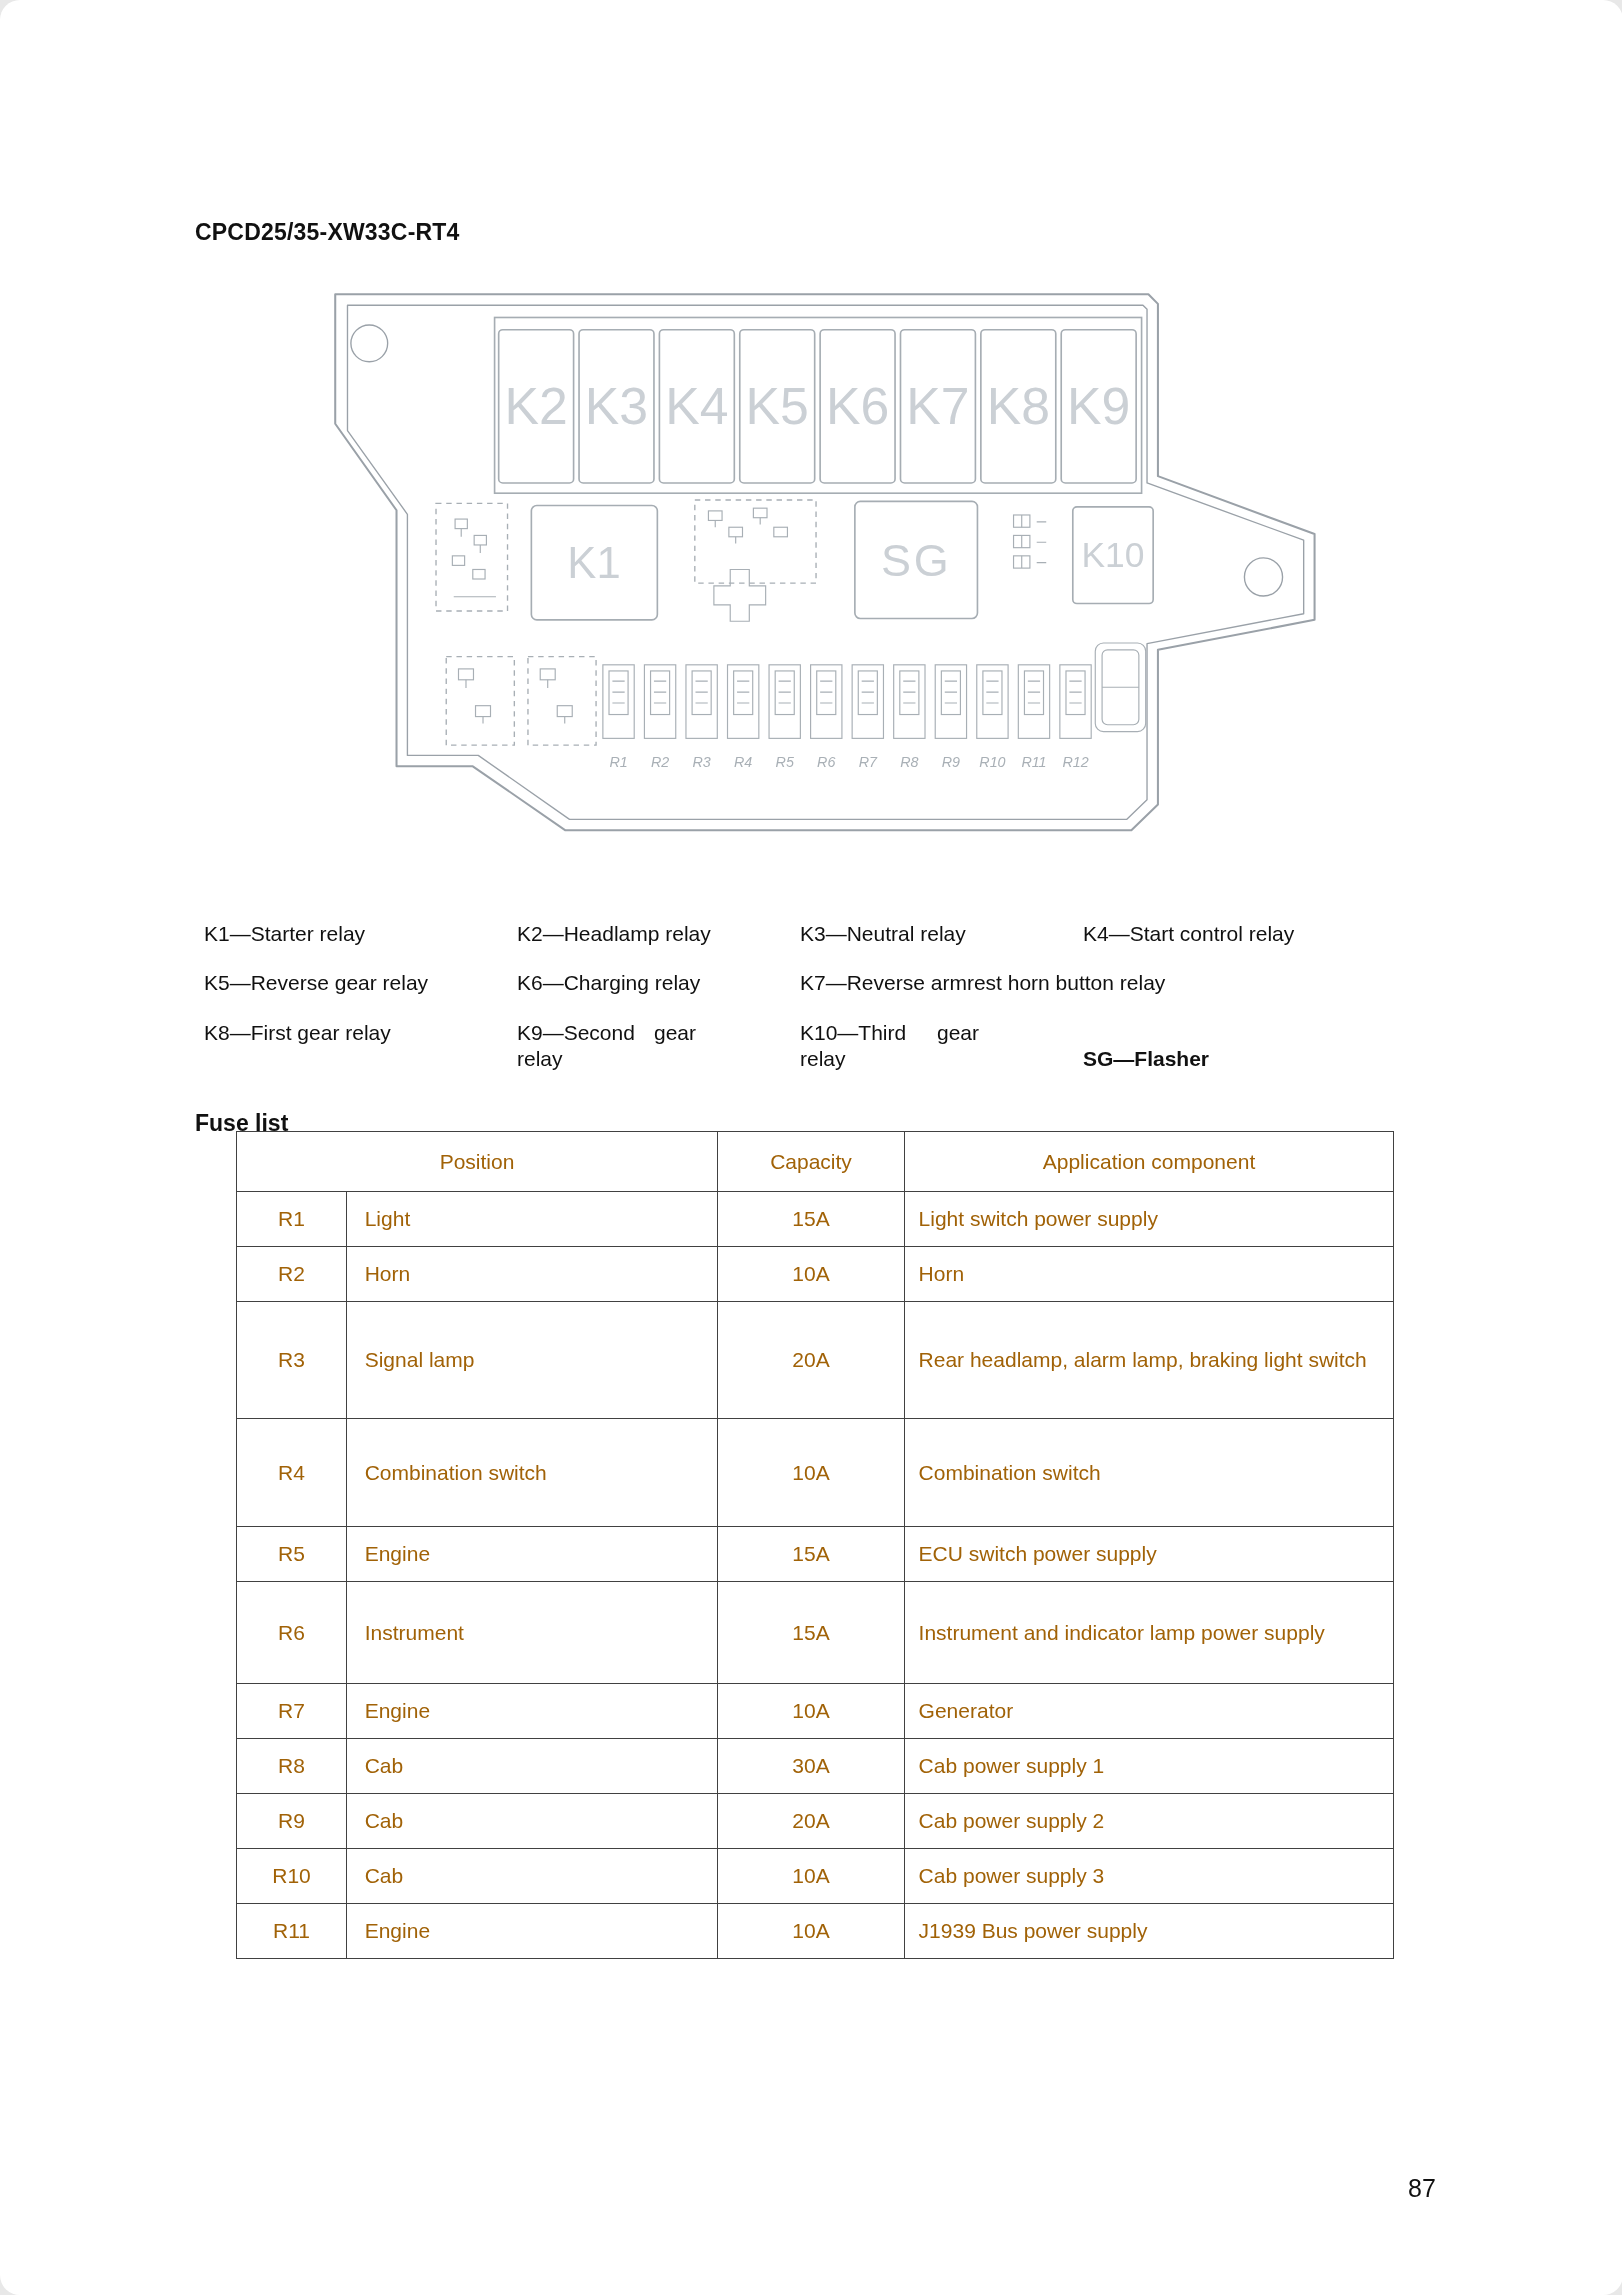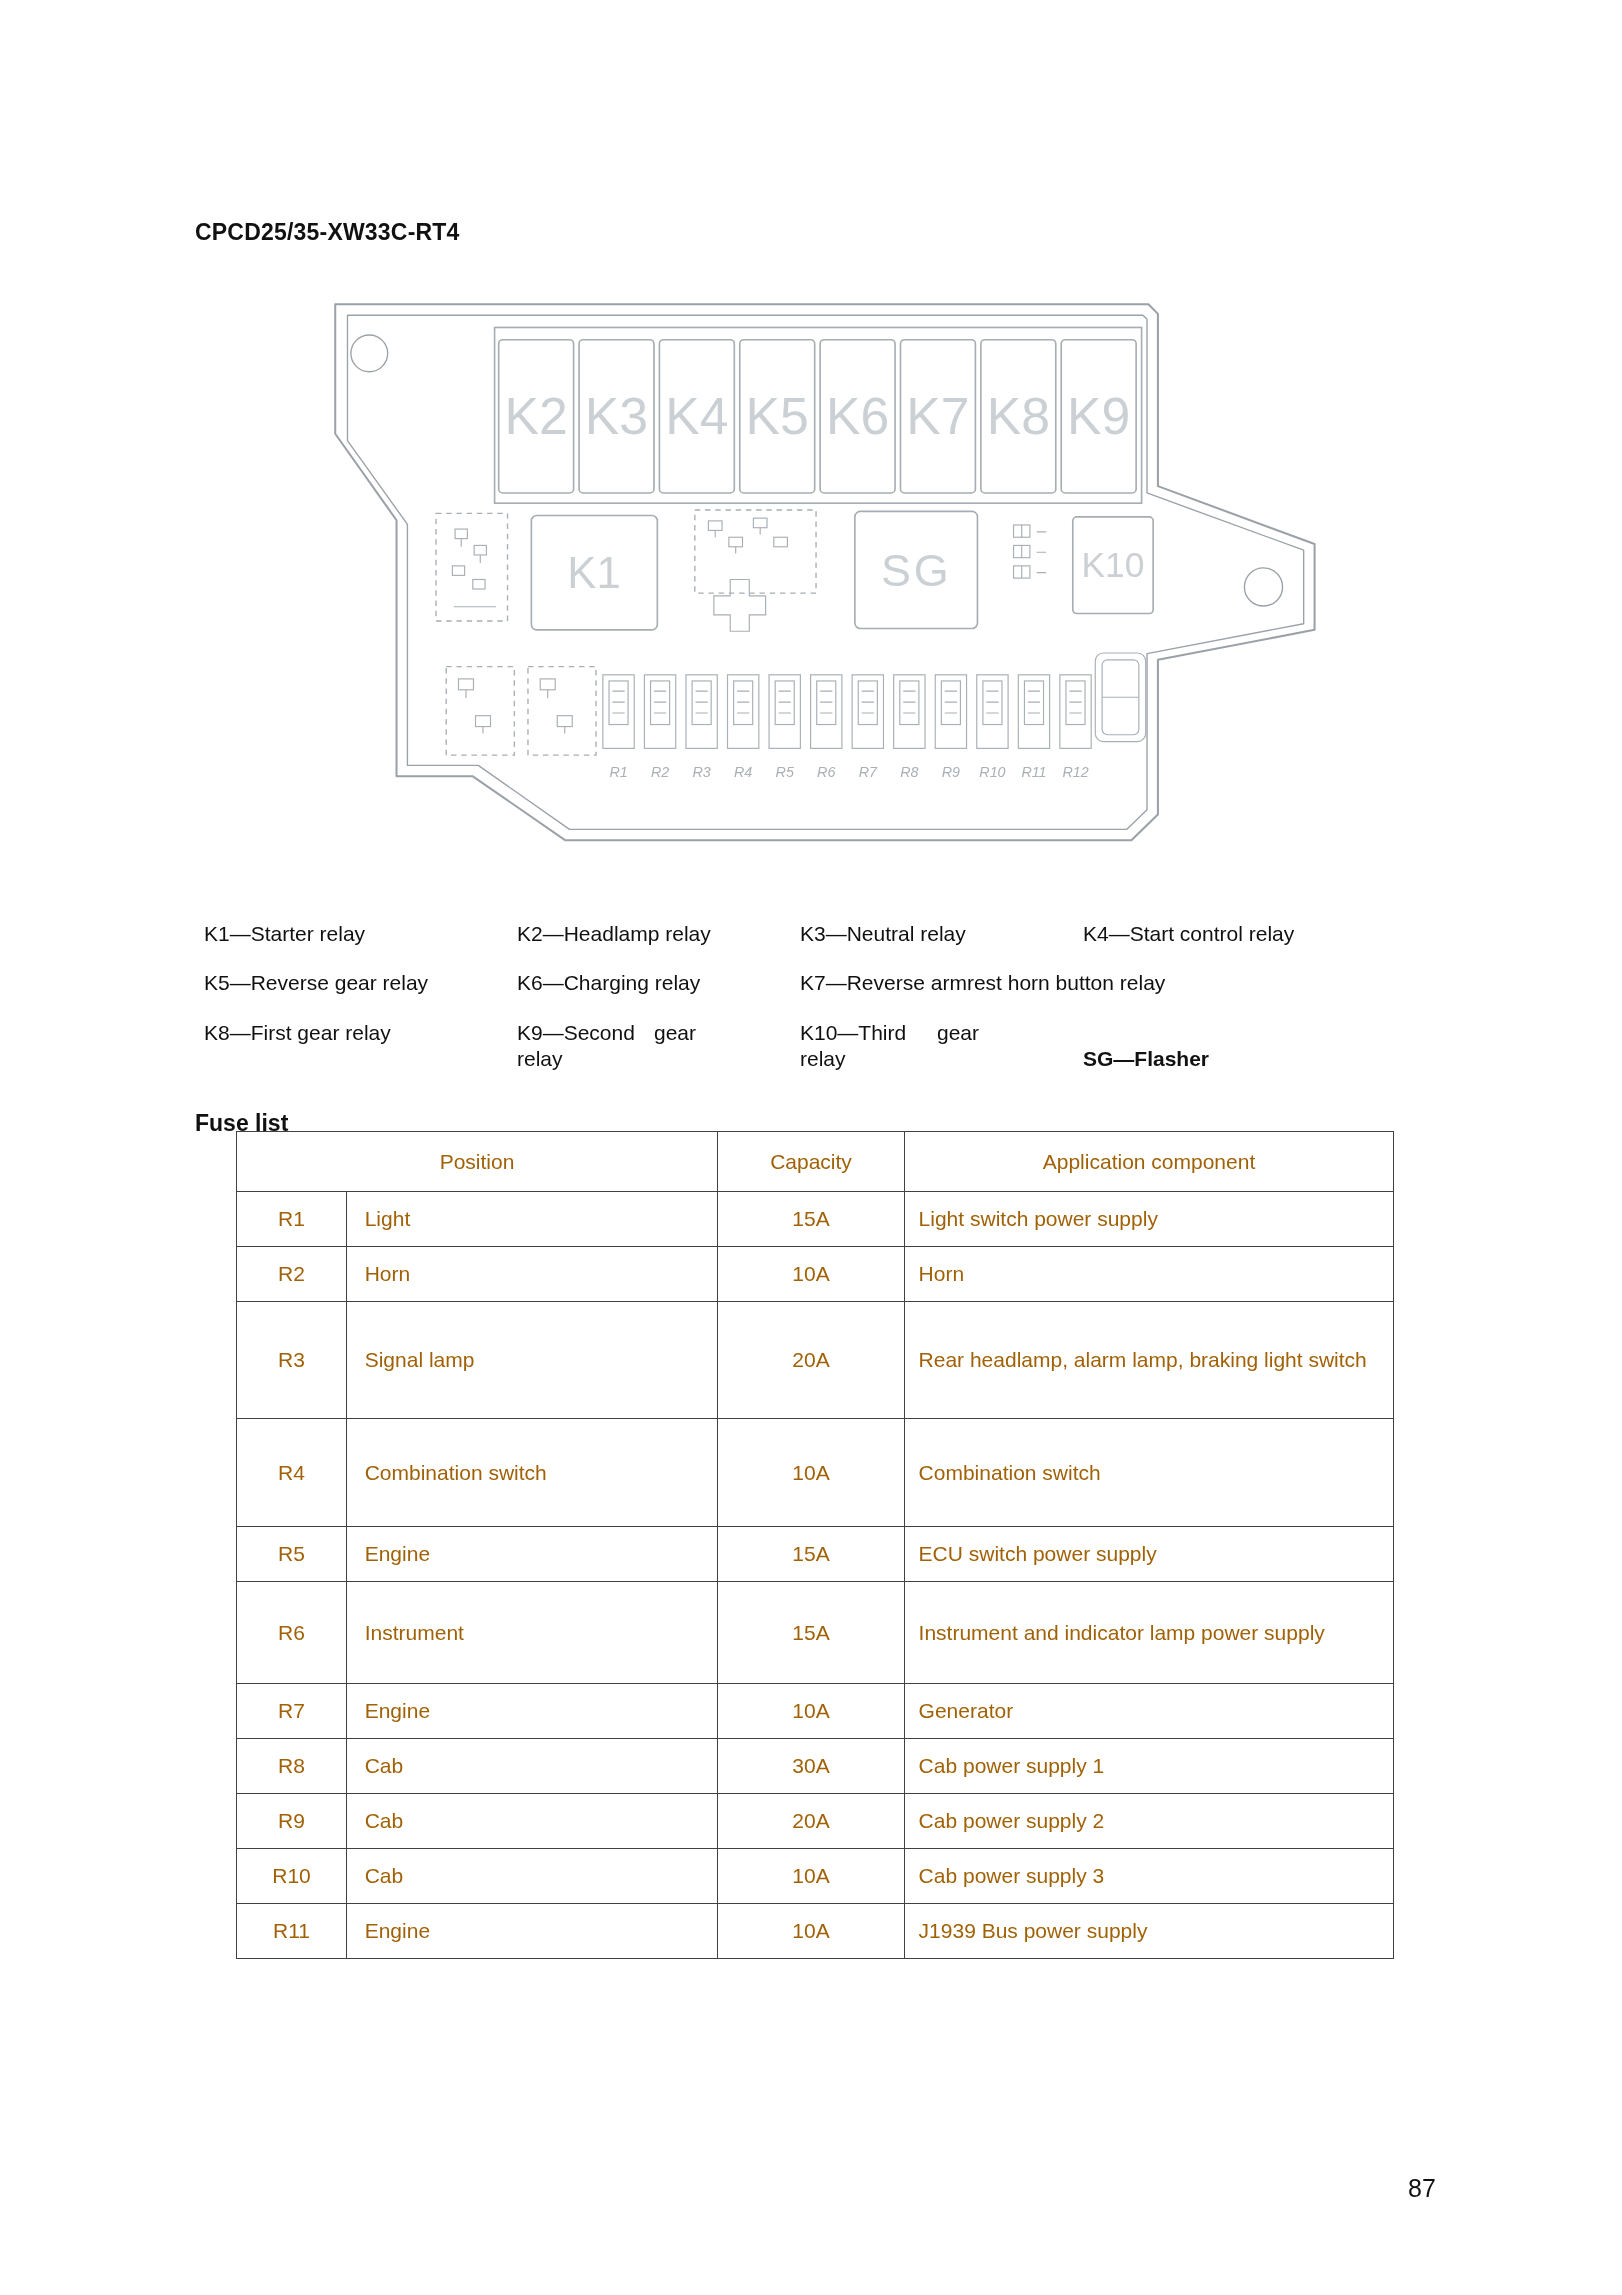--- a/index.html
+++ b/index.html
@@ -1,22 +1,23 @@
 <!DOCTYPE html>
 <html style="font-size:11px"><head>
 <meta charset="utf-8">
 <style>
   html,body { margin:0; padding:0; background:#e8e8e8; }
   .page {
     position:relative; width:1623px; height:2295px; background:#ffffff;
     font-family:"Liberation Sans", sans-serif; color:#111; overflow:hidden;
     margin:0 auto;
+    border-radius:20px;
   }
   .doc-title { position:absolute; left:195px; top:219px; font-size:23px; font-weight:bold; letter-spacing:0.2px; }
-  .diagram { position:absolute; left:293px; top:270px; width:1042px; height:606px; }
+  .diagram { position:absolute; left:293px; top:260px; width:1042px; height:606px; }
   .diagram svg { width:100%; height:100%; display:block; }
   .outline { fill:none; stroke:#9aa1a8; stroke-width:3; stroke-linejoin:round; }
   .outline.thin { stroke-width:2; }
   .box { fill:none; stroke:#a6adb3; stroke-width:2.4; }
   .dashed { fill:none; stroke:#a8afb5; stroke-width:2; stroke-dasharray:8 7; }
   .glyph { fill:none; stroke:#a8afb5; stroke-width:1.7; }
   .relay-label { fill:#cbd0d5; font-size:76px; text-anchor:middle; }
   .label-md { fill:#cbd0d5; font-size:64px; text-anchor:middle; }
   .label-sg { fill:#cbd0d5; font-size:66px; text-anchor:middle; letter-spacing:4px; }
   .label-sm { fill:#cbd0d5; font-size:52px; text-anchor:middle; }

